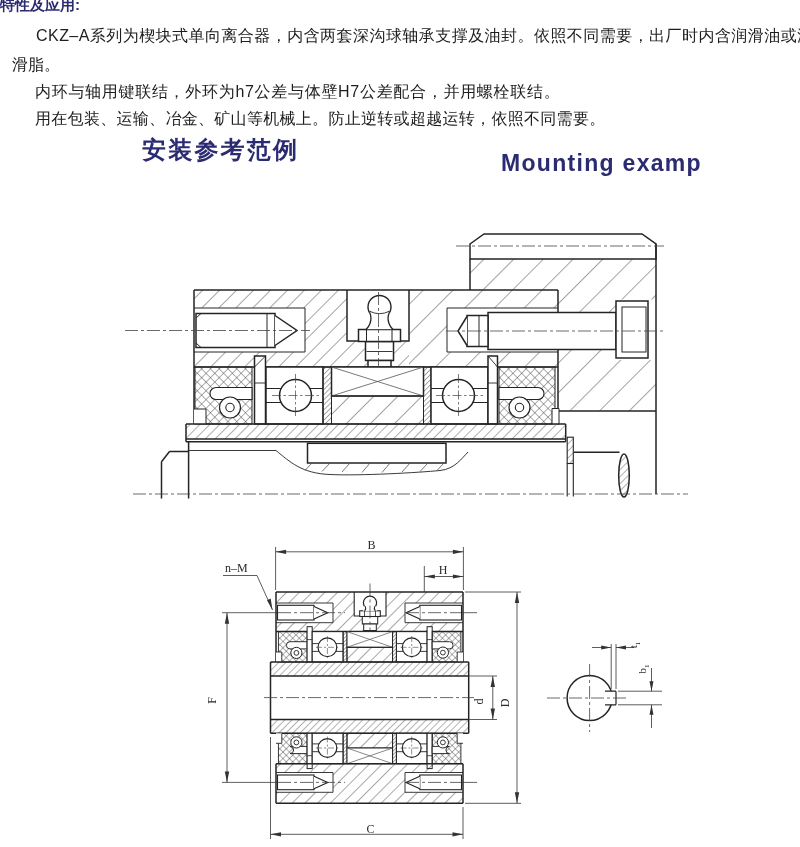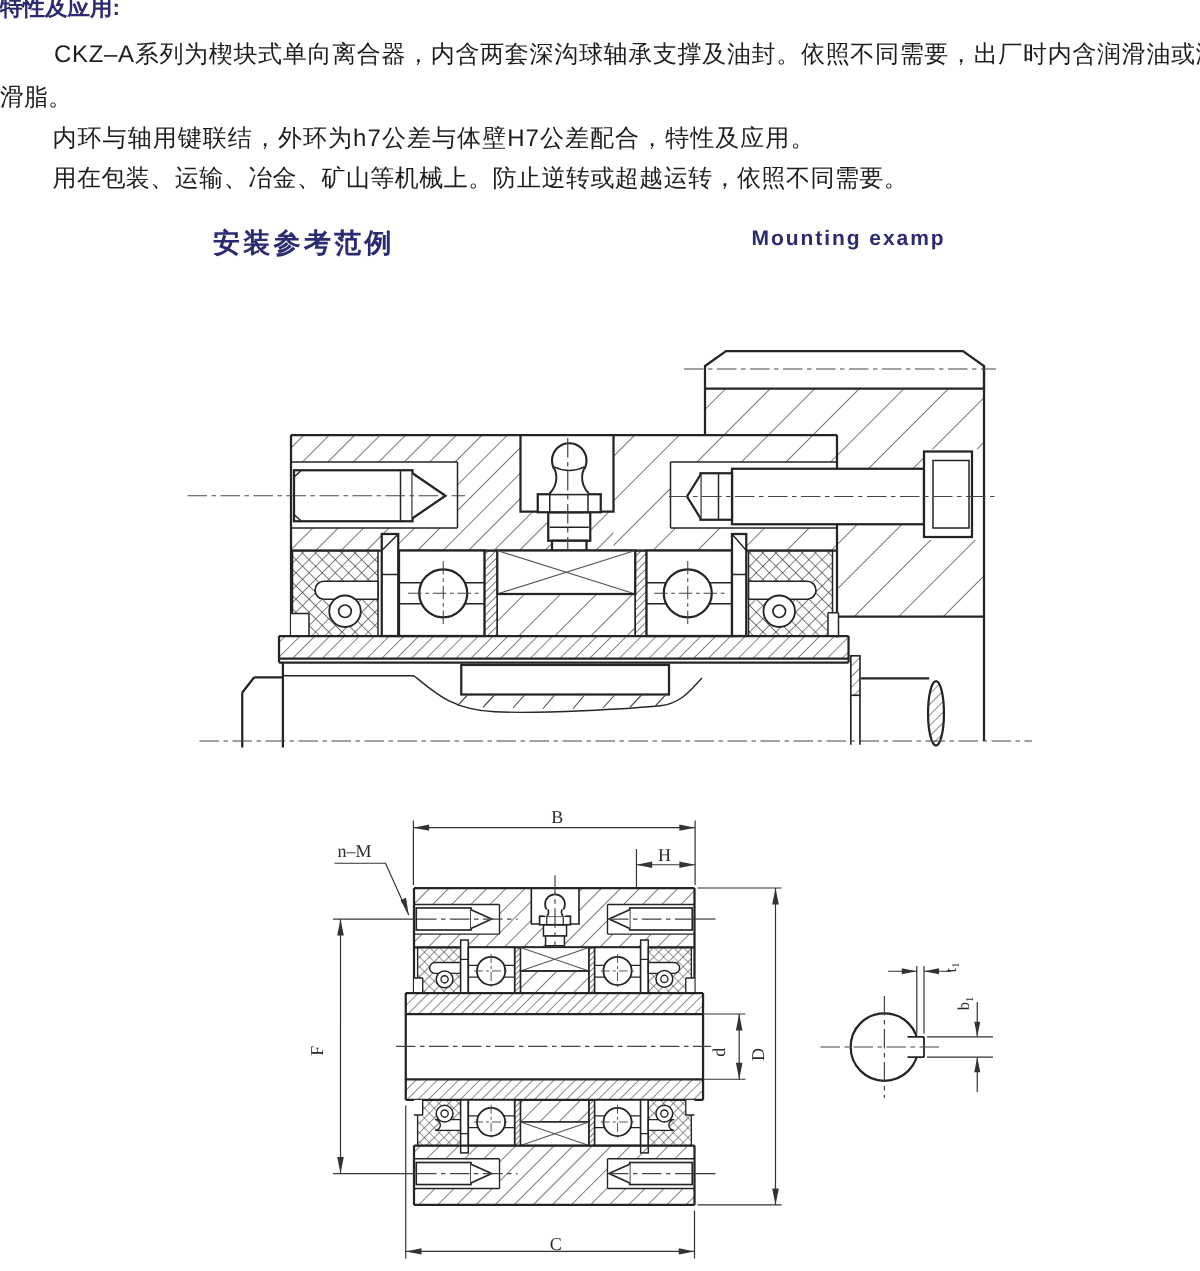--- a/index.html
+++ b/index.html
@@ -1,33 +1,33 @@
 <!DOCTYPE html>
 <html><head>
 <meta charset="utf-8">
 <style>
 html,body{margin:0;padding:0;width:800px;height:847px;background:#fff;overflow:hidden;}
 body{font-family:"Liberation Sans",sans-serif;}
 .txt{position:absolute;left:0;top:0;width:810px;color:#1d1d1d;font-size:16px;white-space:nowrap;}
 .t0{position:absolute;left:0;top:-4px;color:#2b2b72;font-weight:bold;font-size:15px;}
 .t1{position:absolute;left:36px;top:26px;letter-spacing:0.45px;}
-.t2{position:absolute;left:0;top:55px;}
+.t2{position:absolute;left:12px;top:55px;}
 .t3{position:absolute;left:35px;top:82px;letter-spacing:0.7px;}
 .t4{position:absolute;left:35px;top:109px;letter-spacing:0.3px;}
-.h1{position:absolute;left:142px;top:150px;color:#2b2b72;font-weight:bold;font-size:18px;letter-spacing:2.2px;}
-.h2{position:absolute;left:501px;top:150px;color:#2b2b72;font-weight:bold;font-size:14px;letter-spacing:1.3px;}
+.h1{position:absolute;left:142px;top:134px;color:#2b2b72;font-weight:bold;font-size:24px;letter-spacing:2.2px;}
+.h2{position:absolute;left:501px;top:150px;color:#2b2b72;font-weight:bold;font-size:23px;letter-spacing:1.3px;}
 svg{position:absolute;left:0;top:0;}
 </style>
 </head>
 <body>
 <div class="txt">
 <div class="t0">特性及应用:</div>
 <div class="t1">CKZ–A系列为楔块式单向离合器，内含两套深沟球轴承支撑及油封。依照不同需要，出厂时内含润滑油或润</div>
 <div class="t2">滑脂。</div>
-<div class="t3">内环与轴用键联结，外环为h7公差与体壁H7公差配合，特性及应用。</div>
+<div class="t3">内环与轴用键联结，外环为h7公差与体壁H7公差配合，并用螺栓联结。</div>
 <div class="t4">用在包装、运输、冶金、矿山等机械上。防止逆转或超越运转，依照不同需要。</div>
 </div>
 <div class="h1">安装参考范例</div>
 <div class="h2">Mounting examp</div>
 <svg width="800" height="847" viewBox="0 0 800 847">
 <defs>
 <pattern id="h17" patternUnits="userSpaceOnUse" width="12" height="12" patternTransform="rotate(45)">
   <line x1="0" y1="0" x2="0" y2="12" stroke="#3e3e3e" stroke-width="0.95"></line>
 </pattern>
 <pattern id="h28" patternUnits="userSpaceOnUse" width="21" height="21" patternTransform="rotate(45)">

